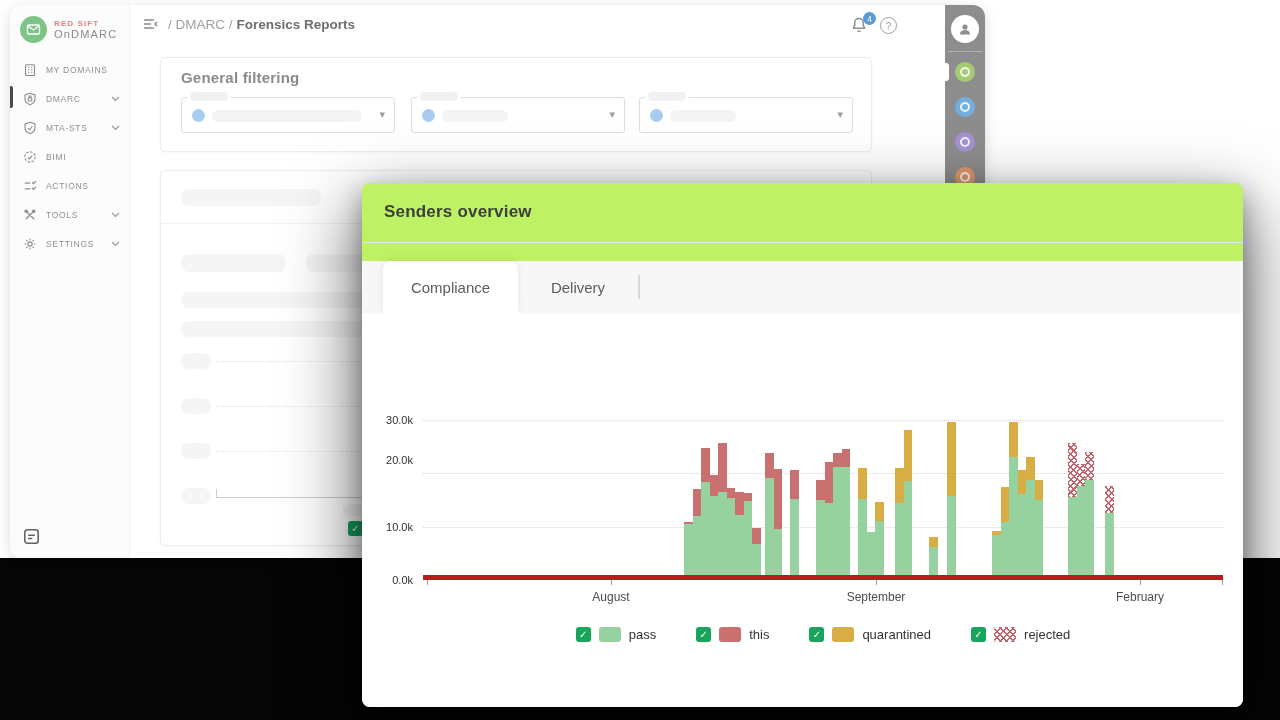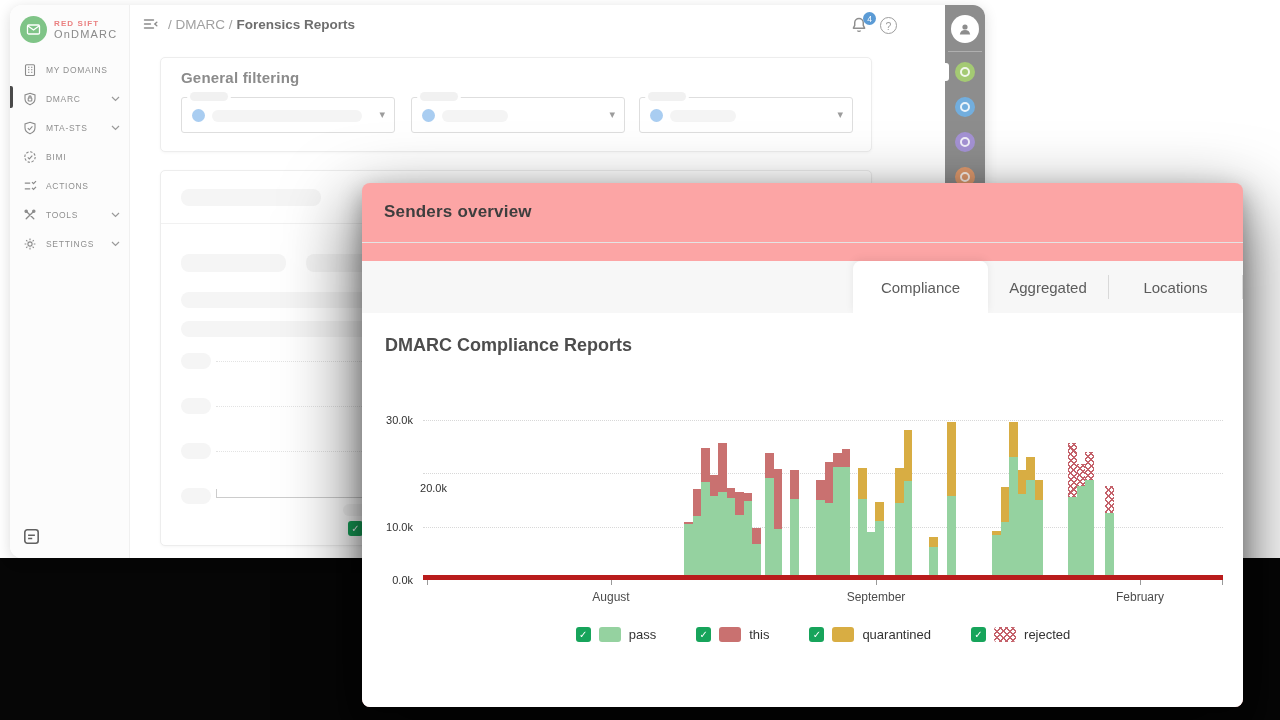--- a/index.html
+++ b/index.html
@@ -64,25 +64,25 @@
   .report-card { left:150px; top:165px; width:712px; height:376px; overflow:hidden; }
   .sk { position:absolute; background:#f5f5f5; border-radius:8px; }
   .rc-divider { position:absolute; left:0; top:52px; width:100%; height:1px; background:#f1f1f1; }
   .dotline { position:absolute; height:0; border-top:1px dotted #e3e3e3; }
   .axis-sk-v { position:absolute; width:1px; background:#cccccc; }
   .axis-sk-h { position:absolute; height:1px; background:#cccccc; }
   .mini-check { position:absolute; width:15px; height:15px; border-radius:3px; background:var(--cb,#17a45b);
     color:#fff; font-size:10px; display:flex; align-items:center; justify-content:center; }
 
   
-  .modal { position:absolute; left:362px; top:183px; width:881px; height:524px; background:#fca5a5; border-radius:8px;
+  .modal { position:absolute; left:362px; top:183px; width:881px; height:524px; background:#bef264; border-radius:8px;
     box-shadow:0 30px 70px 8px rgba(0,0,0,.55), 0 8px 24px rgba(0,0,0,.3); }
   .modal-header { position:absolute; left:0; top:0; width:100%; height:60px; border-bottom:1px solid #e4e4e4; }
   .modal-title { position:absolute; left:22px; top:19px; font-size:17px; font-weight:700; color:#3e3e3e; letter-spacing:.2px; }
-  .tabstrip { position:absolute; left:0; top:78px; width:100%; height:52px; background:#f7f7f7; display:flex; align-items:stretch;justify-content:flex-end; }
+  .tabstrip { position:absolute; left:0; top:78px; width:100%; height:52px; background:#f7f7f7; display:flex; align-items:stretch; }
   .tab { display:flex; align-items:center; justify-content:center; font-size:15px; color:#5c5c5c; cursor:pointer; position:relative; }
   .tab.active { background:#fff; border-radius:8px 8px 0 0; box-shadow:0 -2px 8px rgba(0,0,0,.07); font-weight:400; }
   .tab-divider { width:1px; height:24px; background:#d9d9d9; align-self:center; }
   .modal-body { position:absolute; left:0; top:130px; width:100%; bottom:0; background:#fff; border-radius:0 0 8px 8px; }
   .chart-heading { position:absolute; left:23px; top:22px; font-size:18px; font-weight:700; color:#4d4d4d; }
   .chart-sub { position:absolute; left:23px; top:56px; font-size:15px; color:#6f6f6f; }
 
   .chart-wrap { position:absolute; left:61px; top:107px; width:800px; }
   .plot { position:relative; width:800px; height:160px; border-bottom:5px solid #b91c1c; }
   .grid { position:absolute; left:0; right:0; height:0; border-top:1px dotted #d8d8d8; }
@@ -308,33 +308,31 @@
     </div>
   </div>
 
   <div class="modal">
     <div class="modal-header">
       <div class="modal-title">Senders overview</div>
     </div>
     <div class="tabstrip">
         <div style="width: 21px;"></div>
         <div class="tab active" style="width: 135px;">Compliance</div>
-        <div class="tab" style="width: 120px;">Aggregated</div>
+        <div class="tab" style="width: 120px;">Delivery</div>
         <div class="tab-divider"></div>
-        <div class="tab" style="width: 133px;">Locations</div>
         <div class="tab-divider"></div>
       </div>
     <div class="modal-body">
-      <div class="chart-heading">DMARC Compliance Reports</div>
       <div class="chart-wrap">
         <div class="plot">
             <div class="grid" style="top: 0px;"></div>
             <span class="ylab" style="top: 0px;">30.0k</span>
             <div class="grid" style="top: 53.3333px;"></div>
-            <span class="ylab" style="top: 68px; margin-left: 34px;">20.0k</span>
+            <span class="ylab" style="top: 40px;">20.0k</span>
             <div class="grid" style="top: 106.667px;"></div>
             <span class="ylab" style="top: 106.667px;">10.0k</span>
             <span class="ylab" style="top: 160px;">0.0k</span>
             <div class="bar" style="left: 261px; width: 8.5px;">
               <div class="seg-pass" style="height: 51.2px; width: 100%;"></div>
               <div class="seg-fail" style="height: 2.13333px; width: 100%;"></div>
             </div>
             <div class="bar" style="left: 269.5px; width: 8.5px;">
               <div class="seg-pass" style="height: 58.6667px; width: 100%;"></div>
               <div class="seg-fail" style="height: 27.2px; width: 100%;"></div>

